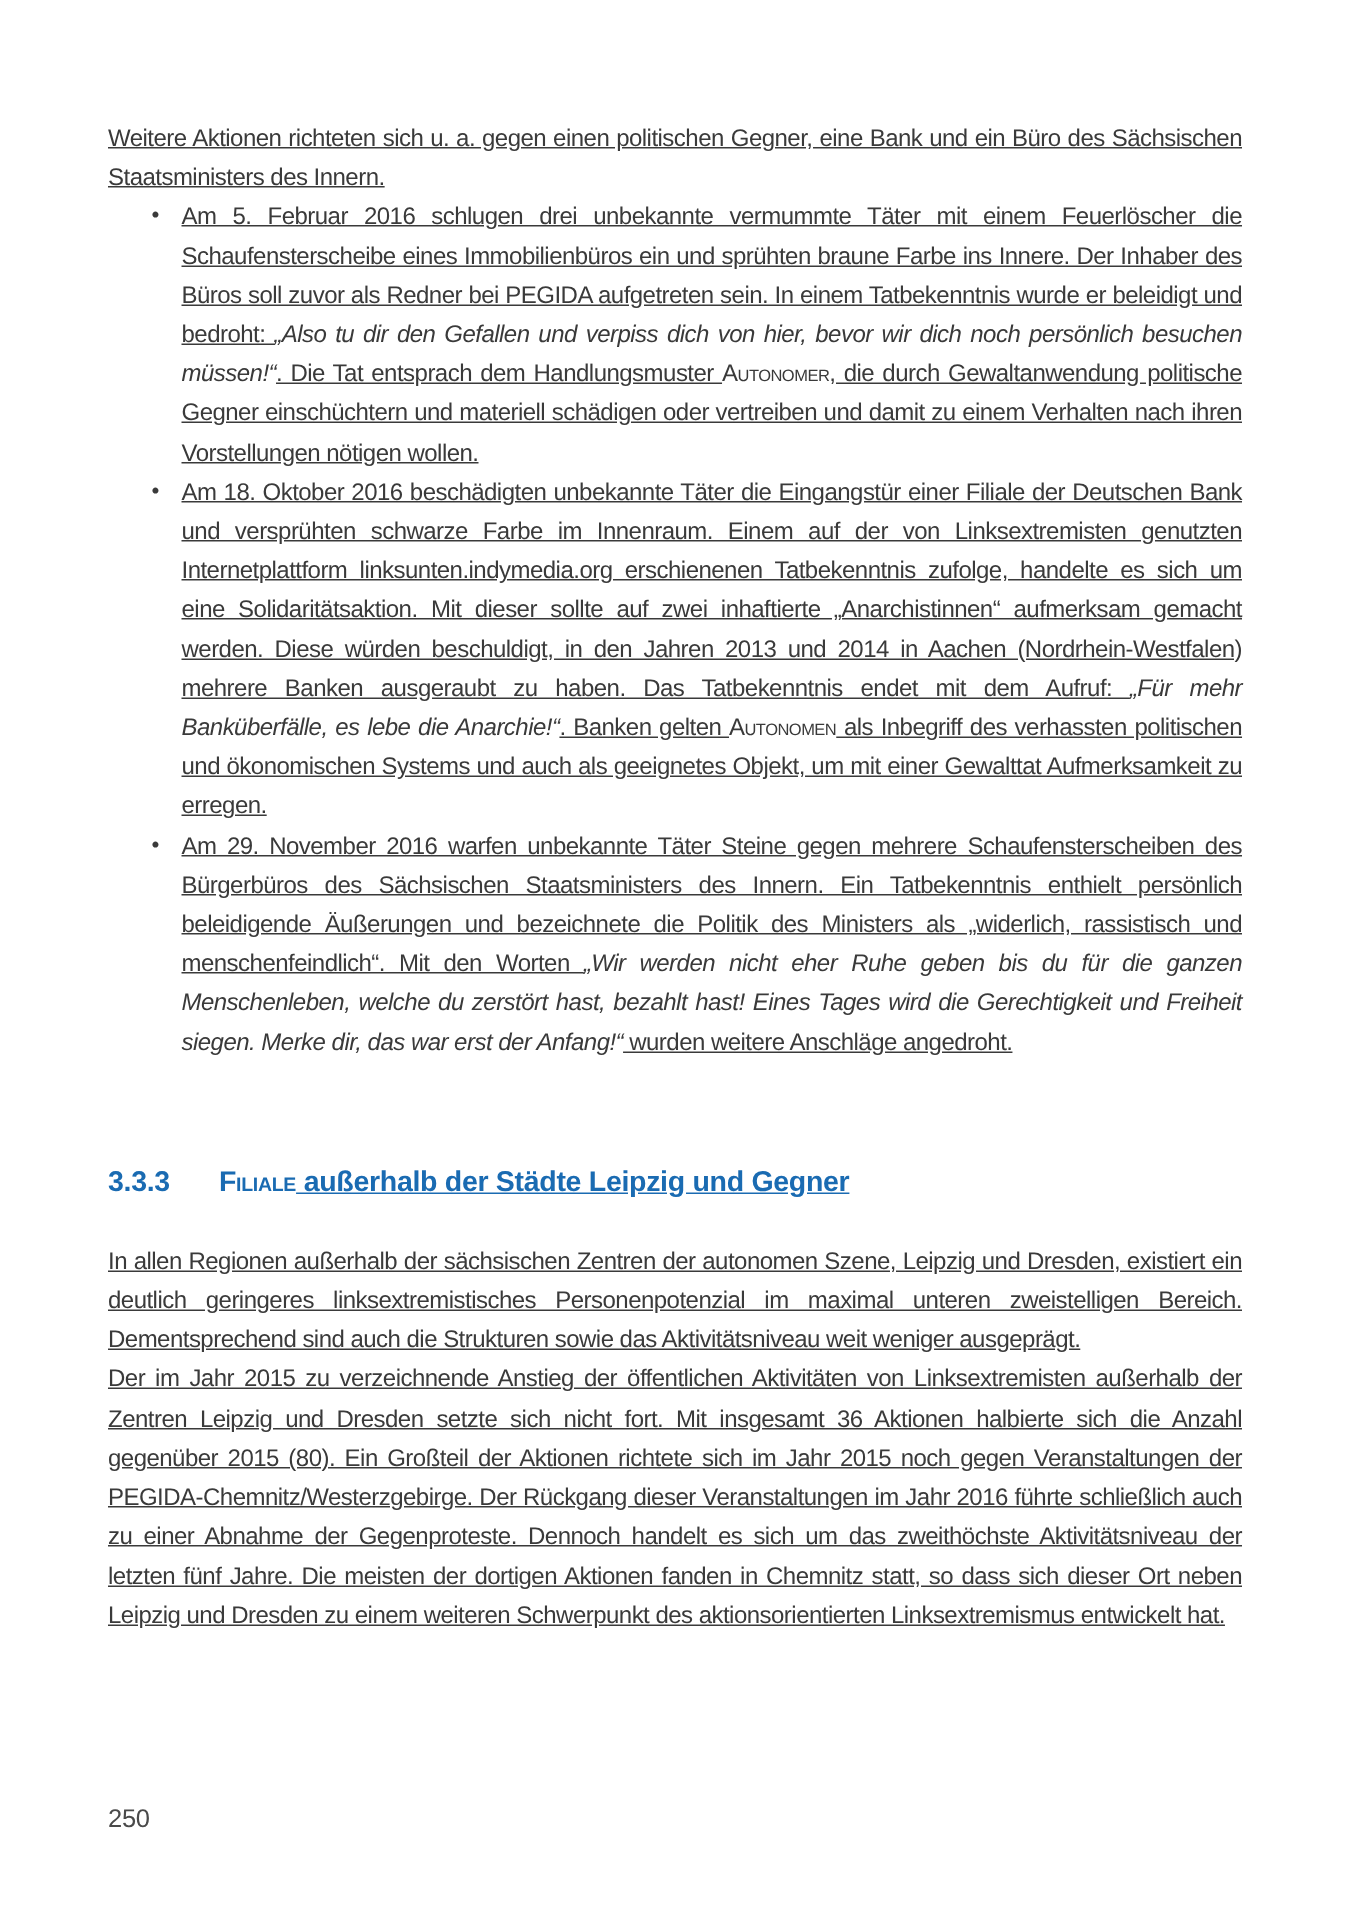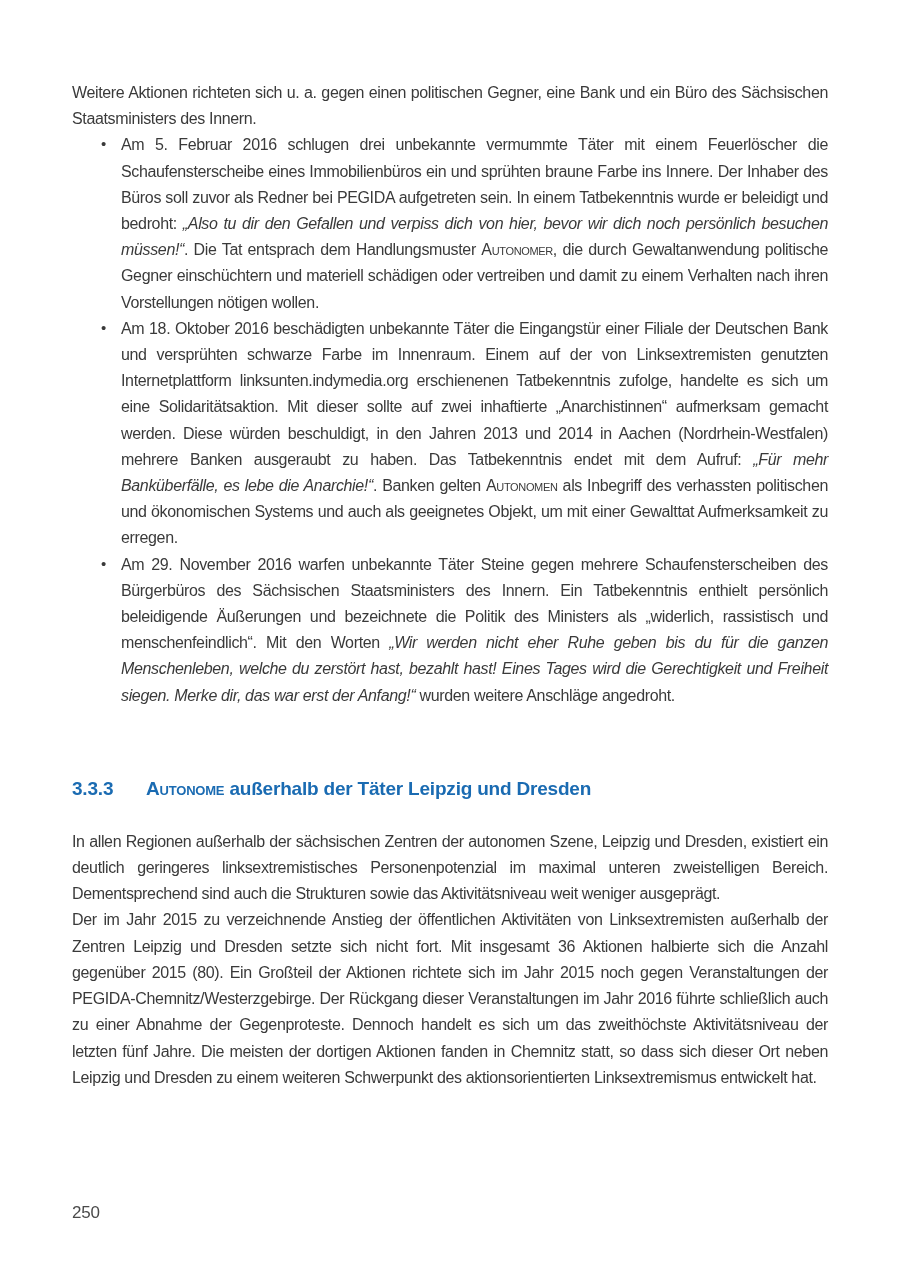--- a/index.html
+++ b/index.html
@@ -36,21 +36,21 @@
   .bullet-item {
     position: relative;
     padding-left: 49px;
   }
   .bullet-marker {
     position: absolute;
     left: 29px;
     top: -1px;
     font-size: 15px;
   }
-  .run-n { font-style: normal; }
+  .run-n { font-style: normal; text-decoration: underline; }
   .run-i { font-style: italic; }
   .run-sc { font-variant: small-caps; }
   .section-heading {
     display: flex;
     margin-top: 68px;
     margin-bottom: 28px;
     color: #1a6bb2;
     font-size: 19px;
     line-height: 24px;
     font-weight: bold;
@@ -88,21 +88,21 @@
         <span class="bullet-text"><span class="run-n">Am 18. Oktober 2016 beschädigten unbekannte Täter die Eingangstür einer Filiale der Deutschen Bank und versprühten schwarze Farbe im Innenraum. Einem auf der von Linksextremisten genutzten Internetplattform linksunten.indymedia.org erschienenen Tatbekenntnis zufolge, handelte es sich um eine Solidaritätsaktion. Mit dieser sollte auf zwei inhaftierte „Anarchistinnen“ aufmerksam gemacht werden. Diese würden beschuldigt, in den Jahren 2013 und 2014 in Aachen (Nordrhein-Westfalen) mehrere Banken ausgeraubt zu haben. Das Tatbekenntnis endet mit dem Aufruf: </span><span class="run-i">„Für mehr Banküberfälle, es lebe die Anarchie!“</span><span class="run-n">. Banken gelten </span><span class="run-sc">Autonomen</span><span class="run-n"> als Inbegriff des verhassten politischen und ökonomischen Systems und auch als geeignetes Objekt, um mit einer Gewalttat Aufmerksamkeit zu erregen.</span></span>
       </li>
       <li class="bullet-item">
         <span class="bullet-marker">•</span>
         <span class="bullet-text"><span class="run-n">Am 29. November 2016 warfen unbekannte Täter Steine gegen mehrere Schaufensterscheiben des Bürgerbüros des Sächsischen Staatsministers des Innern. Ein Tatbekenntnis enthielt persönlich beleidigende Äußerungen und bezeichnete die Politik des Ministers als „widerlich, rassistisch und menschenfeindlich“. Mit den Worten </span><span class="run-i">„Wir werden nicht eher Ruhe geben bis du für die ganzen Menschenleben, welche du zerstört hast, bezahlt hast! Eines Tages wird die Gerechtigkeit und Freiheit siegen. Merke dir, das war erst der Anfang!“</span><span class="run-n"> wurden weitere Anschläge angedroht.</span></span>
       </li>
     </ul>
 
     <h2 class="section-heading">
       <span class="section-number">3.3.3</span>
-      <span class="section-title"><span class="run-sc">Autonome</span><span class="run-n"> außerhalb der Täter Leipzig und Dresden</span></span>
+      <span class="section-title"><span class="run-sc">Filiale</span><span class="run-n"> außerhalb der Städte Leipzig und Gegner</span></span>
     </h2>
 
     <p class="para"><span class="run-n">In allen Regionen außerhalb der sächsischen Zentren der autonomen Szene, Leipzig und Dresden, exis­tiert ein deutlich geringeres linksextremistisches Personenpotenzial im maximal unteren zweistelligen Bereich. Dementsprechend sind auch die Strukturen sowie das Aktivitätsniveau weit weniger ausge­prägt.</span></p>
     <p class="para"><span class="run-n">Der im Jahr 2015 zu verzeichnende Anstieg der öffentlichen Aktivitäten von Linksextremisten außerhalb der Zentren Leipzig und Dresden setzte sich nicht fort. Mit insgesamt 36 Aktionen halbierte sich die Anzahl gegenüber 2015 (80). Ein Großteil der Aktionen richtete sich im Jahr 2015 noch gegen Veranstal­tungen der PEGIDA-Chemnitz/Westerzgebirge. Der Rückgang dieser Veranstaltungen im Jahr 2016 führ­te schließlich auch zu einer Abnahme der Gegenproteste. Dennoch handelt es sich um das zweithöchste Aktivitätsniveau der letzten fünf Jahre. Die meisten der dortigen Aktionen fanden in Chemnitz statt, so dass sich dieser Ort neben Leipzig und Dresden zu einem weiteren Schwerpunkt des aktionsorientierten Linksextremismus entwickelt hat.</span></p>
 
   </div>
 
   <div class="page-number">250</div>
 </div>
 

